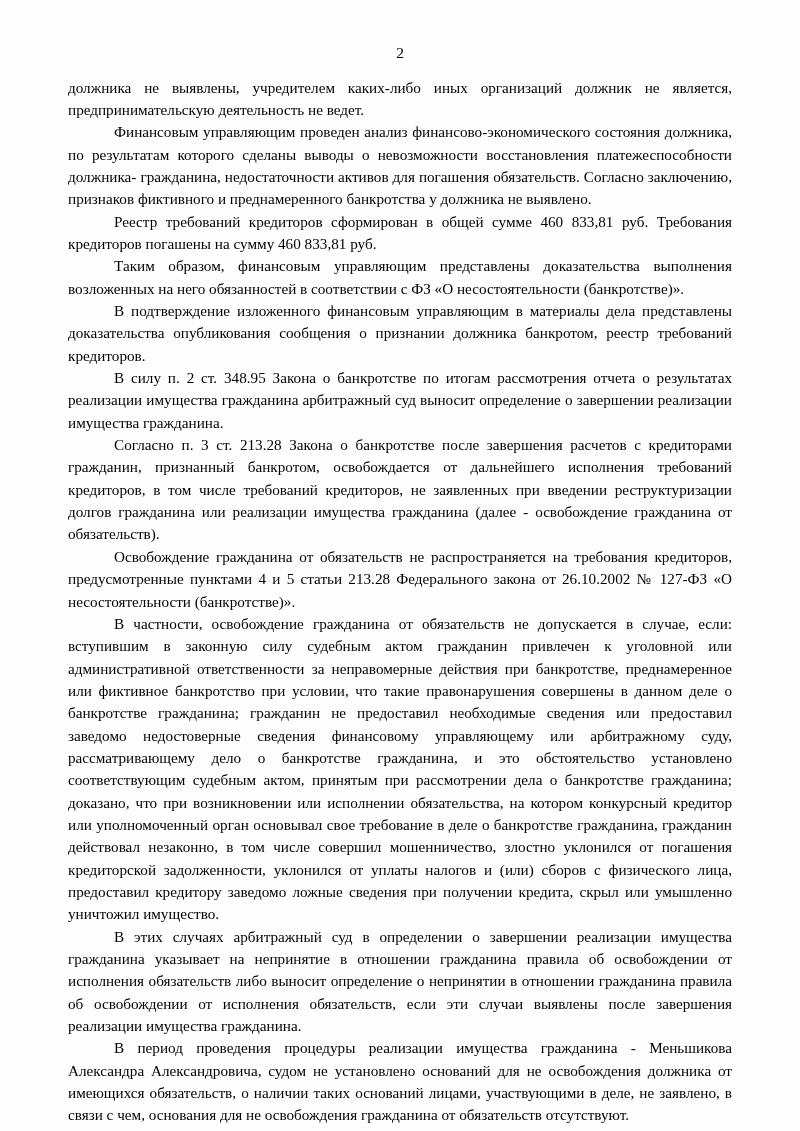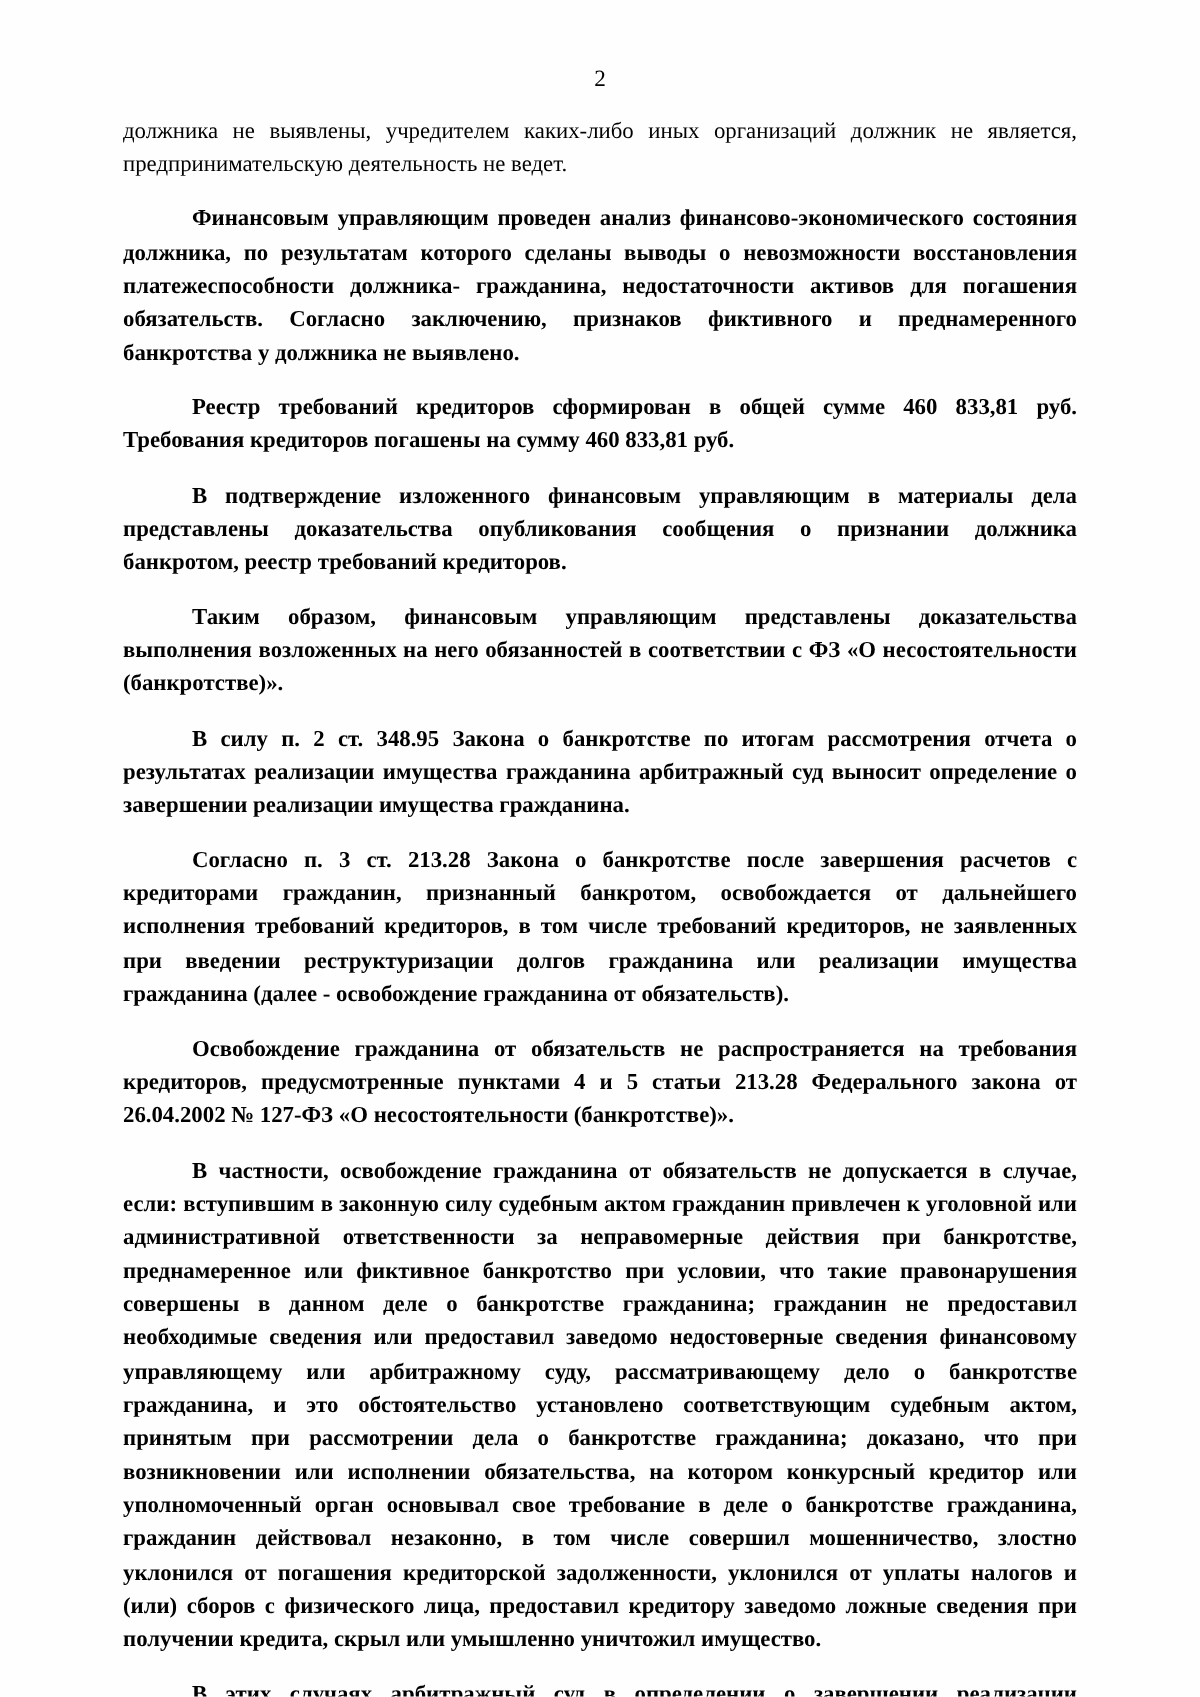--- a/index.html
+++ b/index.html
@@ -28,44 +28,43 @@
     margin-bottom: 14px;
   }
   .doc-body {
     font-size: 15.2px;
     line-height: 1.47;
     text-align: justify;
     text-justify: inter-word;
     hyphens: manual;
   }
   .doc-body p {
-    margin: 14px;
+    margin: 0;
     padding: 0;
     text-indent: 0;
   }
   .doc-body p.indent {
     text-indent: 46px;
-    font-weight: bold;
   }
   .doc-body p + p {
     margin-top: 0px;
   }
 </style>
 </head>
 <body>
 
 <div class="page">
   <div class="page-number">2</div>
   <div class="doc-body">
     <p>должника не выявлены, учредителем каких-либо иных организаций должник не является, предпринимательскую деятельность не ведет.</p>
     <p class="indent">Финансовым управляющим проведен анализ финансово-экономического состояния должника, по результатам которого сделаны выводы о невозможности восстановления платежеспособности должника- гражданина, недостаточности активов для погашения обязательств. Согласно заключению, признаков фиктивного и преднамеренного банкротства у должника не выявлено.</p>
     <p class="indent">Реестр требований кредиторов сформирован в общей сумме 460 833,81 руб. Требования кредиторов погашены на сумму 460 833,81 руб.</p>
+    <p class="indent">Таким образом, финансовым управляющим представлены доказательства выполнения возложенных на него обязанностей в соответствии с ФЗ «О несостоятельности (банкротстве)».</p>
     <p class="indent">В подтверждение изложенного финансовым управляющим в материалы дела представлены доказательства опубликования сообщения о признании должника банкротом, реестр требований кредиторов.</p>
-    <p class="indent">Таким образом, финансовым управляющим представлены доказательства выполнения возложенных на него обязанностей в соответствии с ФЗ «О несостоятельности (банкротстве)».</p>
     <p class="indent">В силу п. 2 ст. 348.95 Закона о банкротстве по итогам рассмотрения отчета о результатах реализации имущества гражданина арбитражный суд выносит определение о завершении реализации имущества гражданина.</p>
     <p class="indent">Согласно п. 3 ст. 213.28 Закона о банкротстве после завершения расчетов с кредиторами гражданин, признанный банкротом, освобождается от дальнейшего исполнения требований кредиторов, в том числе требований кредиторов, не заявленных при введении реструктуризации долгов гражданина или реализации имущества гражданина (далее - освобождение гражданина от обязательств).</p>
-    <p class="indent">Освобождение гражданина от обязательств не распространяется на требования кредиторов, предусмотренные пунктами 4 и 5 статьи 213.28 Федерального закона от 26.04.2002 № 127-ФЗ «О несостоятельности (банкротстве)».</p>
+    <p class="indent">Освобождение гражданина от обязательств не распространяется на требования кредиторов, предусмотренные пунктами 4 и 5 статьи 213.28 Федерального закона от 26.10.2002 № 127-ФЗ «О несостоятельности (банкротстве)».</p>
     <p class="indent">В частности, освобождение гражданина от обязательств не допускается в случае, если: вступившим в законную силу судебным актом гражданин привлечен к уголовной или административной ответственности за неправомерные действия при банкротстве, преднамеренное или фиктивное банкротство при условии, что такие правонарушения совершены в данном деле о банкротстве гражданина; гражданин не предоставил необходимые сведения или предоставил заведомо недостоверные сведения финансовому управляющему или арбитражному суду, рассматривающему дело о банкротстве гражданина, и это обстоятельство установлено соответствующим судебным актом, принятым при рассмотрении дела о банкротстве гражданина; доказано, что при возникновении или исполнении обязательства, на котором конкурсный кредитор или уполномоченный орган основывал свое требование в деле о банкротстве гражданина, гражданин действовал незаконно, в том числе совершил мошенничество, злостно уклонился от погашения кредиторской задолженности, уклонился от уплаты налогов и (или) сборов с физического лица, предоставил кредитору заведомо ложные сведения при получении кредита, скрыл или умышленно уничтожил имущество.</p>
     <p class="indent">В этих случаях арбитражный суд в определении о завершении реализации имущества гражданина указывает на непринятие в отношении гражданина правила об освобождении от исполнения обязательств либо выносит определение о непринятии в отношении гражданина правила об освобождении от исполнения обязательств, если эти случаи выявлены после завершения реализации имущества гражданина.</p>
     <p class="indent">В период проведения процедуры реализации имущества гражданина - Меньшикова Александра Александровича, судом не установлено оснований для не освобождения должника от имеющихся обязательств, о наличии таких оснований лицами, участвующими в деле, не заявлено, в связи с чем, основания для не освобождения гражданина от обязательств отсутствуют.</p>
 
   </div>
 </div>
 
 </body></html>

